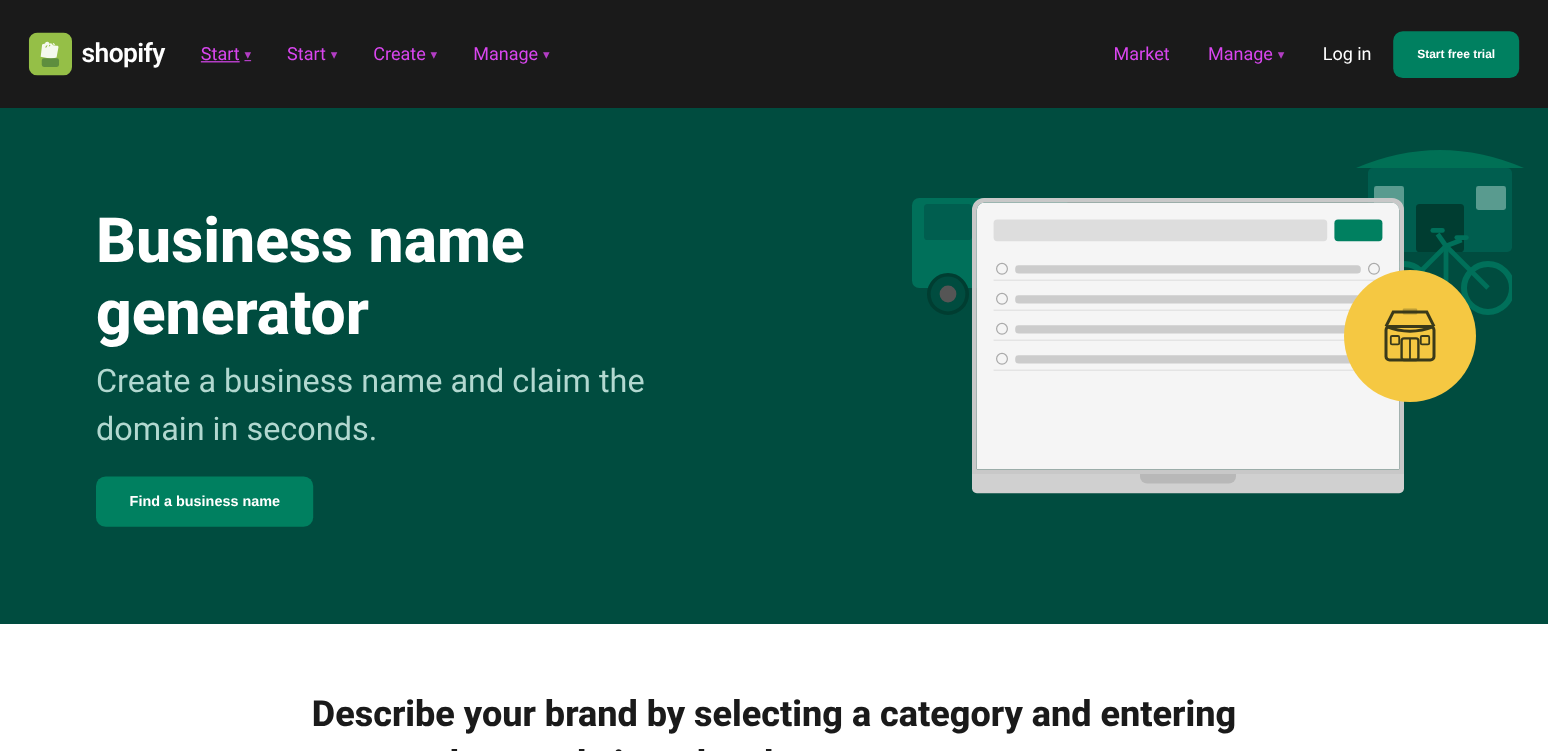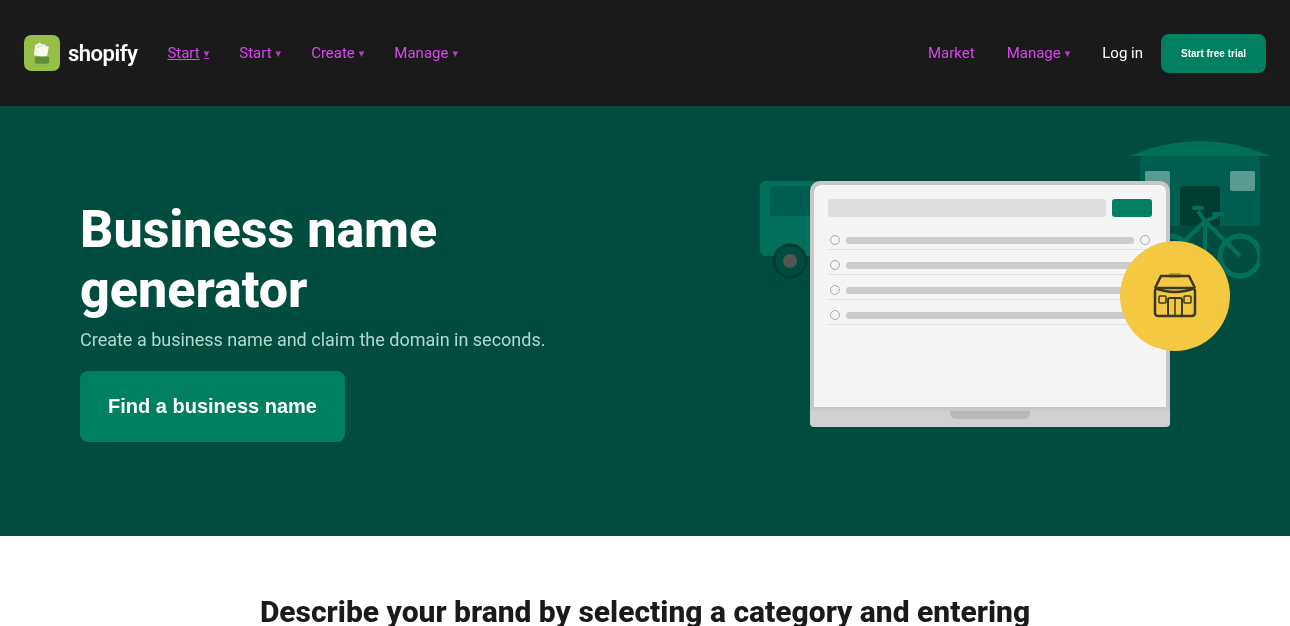--- a/index.html
+++ b/index.html
@@ -1,21 +1,21 @@
 <!DOCTYPE html>
 <html><head>
   <meta charset="utf-8">
   <style>
     * { margin: 0; padding: 0; box-sizing: border-box; }
     body { font-family: -apple-system, BlinkMacSystemFont, 'Segoe UI', Roboto, sans-serif; width: 1290px; overflow-x: hidden; }
 
     
     nav {
       background: #1a1a1a;
-      height: 106px;
+      height: 90px;
       display: flex;
       align-items: center;
       padding: 0 24px;
       gap: 0;
     }
     .nav-logo {
       display: flex;
       align-items: center;
       gap: 8px;
       margin-right: 16px;
@@ -91,31 +91,31 @@
     }
     .hero-title {
       color: #fff;
       font-size: 52px;
       font-weight: 800;
       line-height: 1.15;
       margin-bottom: 7px;
     }
     .hero-subtitle {
       color: #b2d8d0;
-      font-size: 18px;
+      font-size: 27px;
       line-height: 1.5;
       margin-bottom: 18px;
     }
     .btn-find {
       background: #008060;
       color: #fff;
       border: none;
       border-radius: 8px;
-      padding: 24px 28px;
-      font-size: 20px;
+      padding: 14px 28px;
+      font-size: 12px;
       font-weight: 700;
       cursor: pointer;
       display: inline-block;
     }
 
     
     .hero-illustration {
       position: absolute;
       right: 0;
       top: 0;

